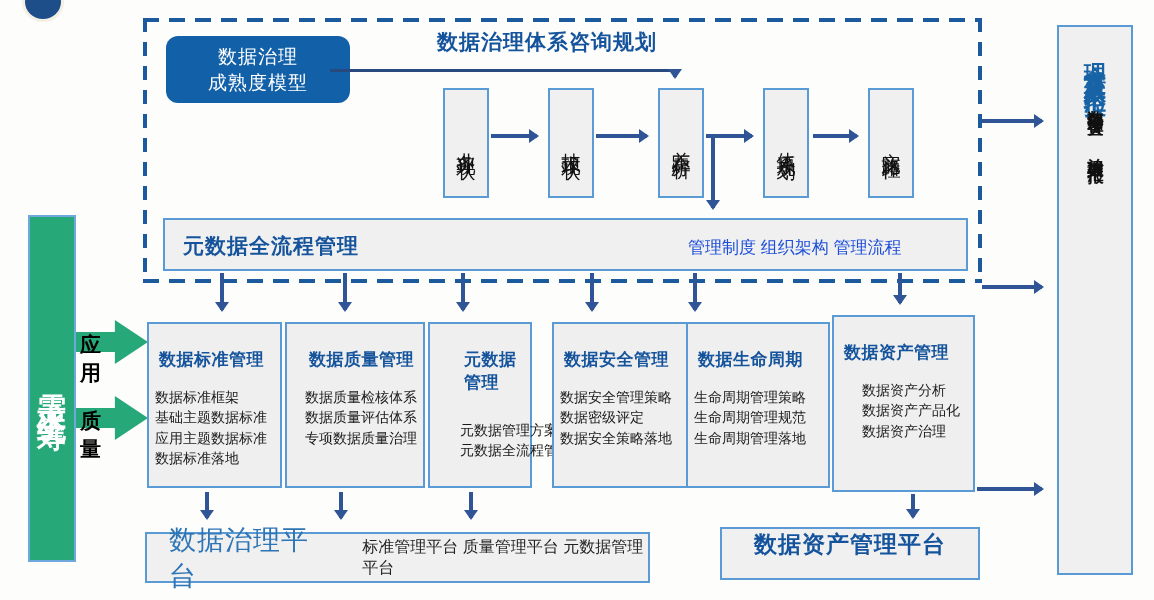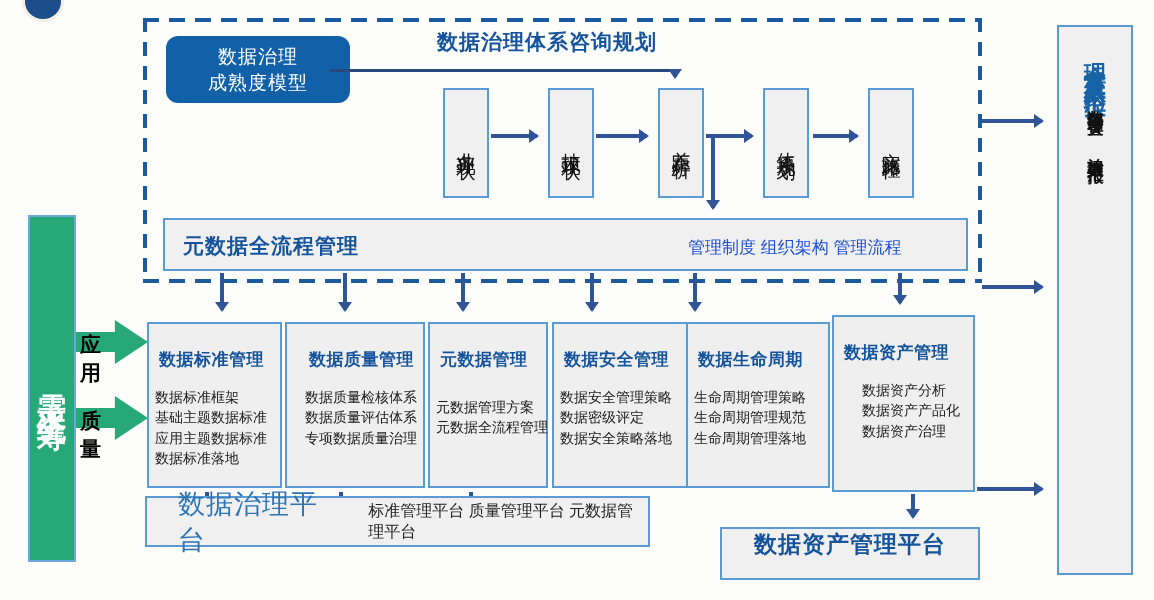--- a/index.html
+++ b/index.html
@@ -48,22 +48,22 @@
     clip-path:polygon(0 27%,54% 27%,54% 0,100% 50%,54% 100%,54% 73%,0 73%);}
   .garrow-label{position:absolute;left:80px;width:40px;font-size:21px;font-weight:bold;color:#000000;}
 
   
   .domain{position:absolute;top:322px;height:166px;background:#efefef;border:2px solid #5b9bd5;
     box-sizing:border-box;}
   .domain .ttl{margin:24px 0 0 10px;font-size:17px;font-weight:bold;color:#15549c;letter-spacing:0.5px;}
   .domain .items{margin:16px 0 0 6px;font-size:14px;color:#1a1a1a;line-height:1.45;white-space:nowrap;}
 
   
-  .plat-gov{position:absolute;left:145px;top:496px;width:505px;height:51px;background:#f0f0f0;
-    border:2px solid #5b9bd5;box-sizing:border-box;display:flex;align-items:center;padding-left:9px;}
+  .plat-gov{position:absolute;left:145px;top:532px;width:505px;height:51px;background:#f0f0f0;
+    border:2px solid #5b9bd5;box-sizing:border-box;display:flex;align-items:center;}
   .plat-gov .ttl{margin-left:22px;font-size:27px;color:#2e75b6;letter-spacing:1px;}
   .plat-gov .sub{margin-left:40px;font-size:16px;color:#222;}
   .plat-asset{position:absolute;left:720px;top:527px;width:260px;height:53px;background:#f0f0f0;
     border:2px solid #5b9bd5;box-sizing:border-box;display:flex;justify-content:center;}
   .plat-asset .ttl{font-size:23px;font-weight:bold;color:#15549c;letter-spacing:1px;}
 
   
   .report{position:absolute;left:1057px;top:25px;width:76px;height:550px;background:#f0f0f0;
     border:2px solid #5b9bd5;box-sizing:border-box;display:flex;flex-direction:column;align-items:center;}
   .report .ttl{margin-top:18px;writing-mode:vertical-rl;font-size:22px;font-weight:bold;
@@ -146,21 +146,21 @@
     </div>
   </div>
   <div class="domain" style="left:285px;width:140px;padding-left:12px;">
     <div class="ttl">数据质量管理</div>
     <div class="items">
       <div>数据质量检核体系</div>
       <div>数据质量评估体系</div>
       <div>专项数据质量治理</div>
     </div>
   </div>
-  <div class="domain" style="left:428px;width:120px;">
+  <div class="domain" style="left:428px;width:104px;padding-left:24px;">
     <div class="ttl">元数据管理</div>
     <div class="items" style="margin-top:26px;">
       <div>元数据管理方案</div>
       <div>元数据全流程管理</div>
     </div>
   </div>
   <div class="domain" style="left:552px;width:141px;">
     <div class="ttl">数据安全管理</div>
     <div class="items">
       <div>数据安全管理策略</div>

